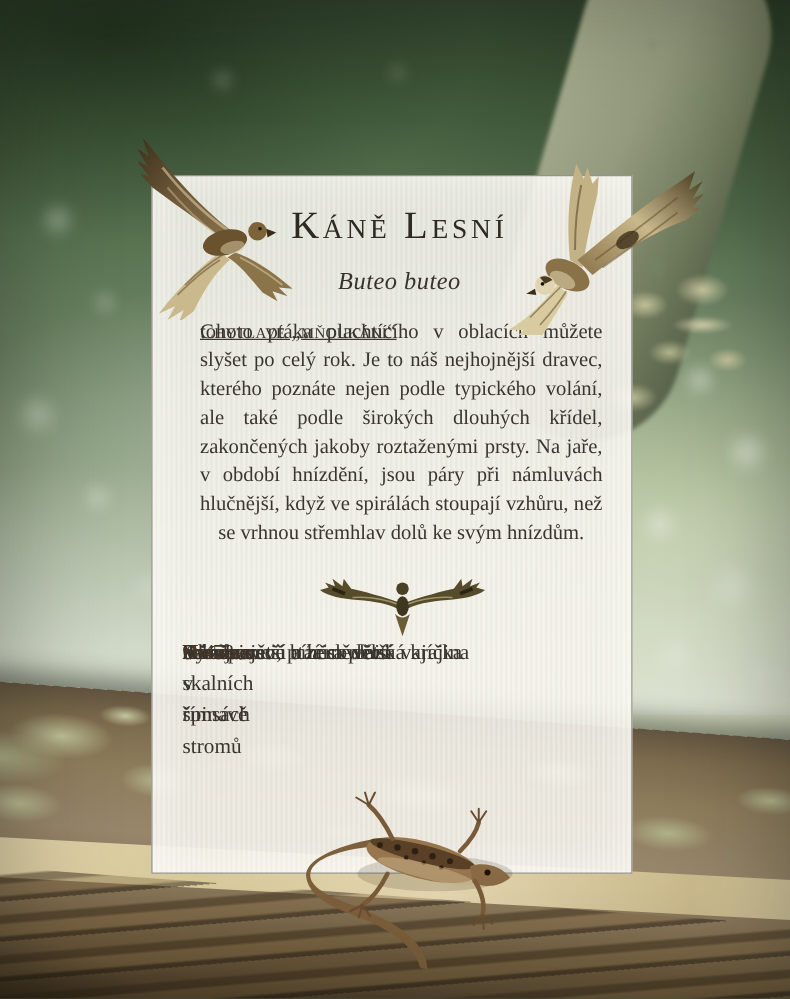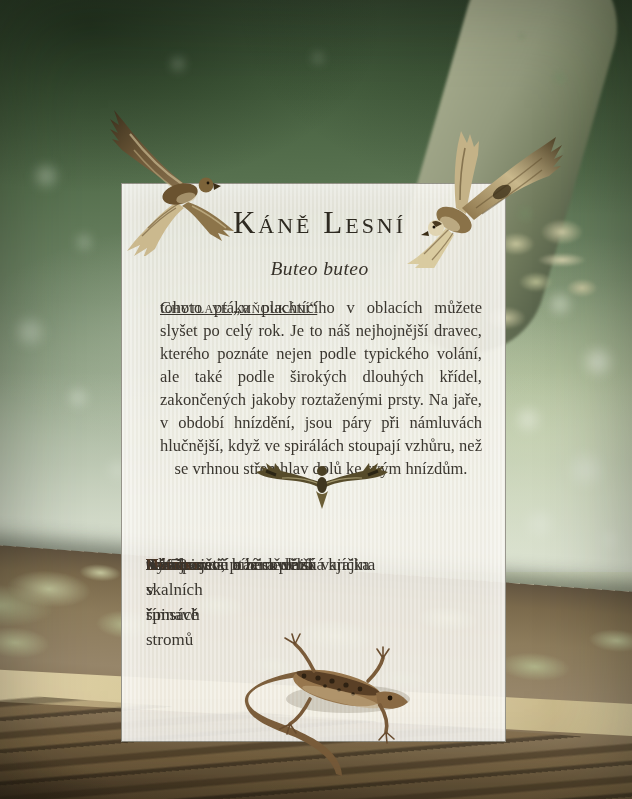--- a/index.html
+++ b/index.html
@@ -114,21 +114,20 @@
 
   
   .card{
     left:121px;top:140px;width:385px;height:559px;z-index:5;
     background:
       repeating-linear-gradient(90deg, rgba(255,255,255,.28) 0 2px, rgba(226,223,214,.18) 2px 4px),
       rgba(243,241,233,.87);
     border:1px solid rgba(92,90,78,.6);
     box-shadow:inset 0 0 34px rgba(255,255,255,.55);
     box-sizing:border-box;
-    margin-top:43px;
   }
   .card *{position:absolute;}
   .title{
     left:12px;right:0;top:22px;text-align:center;
     font-variant:small-caps;font-size:31px;line-height:34px;
     letter-spacing:3px;color:#2e2a21;
   }
   .species{
     left:12px;right:0;top:74px;text-align:center;
     font-style:italic;font-size:19.5px;color:#37322a;letter-spacing:.4px;

